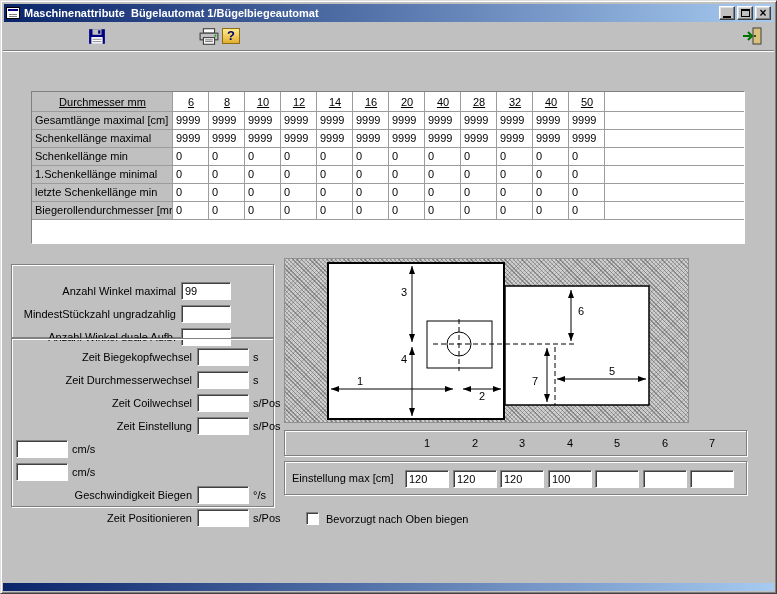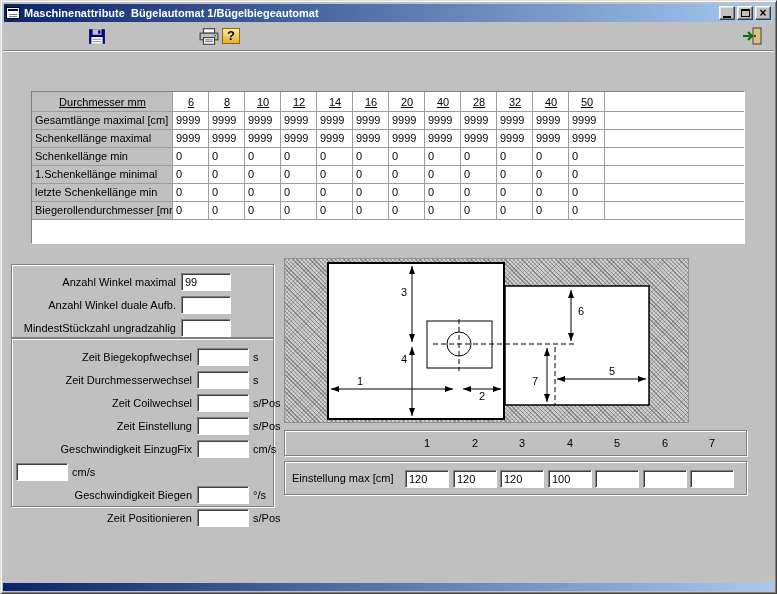--- a/index.html
+++ b/index.html
@@ -54,21 +54,21 @@
   .header-row .t-cell { padding-top:4px; }
   .label-cell { width:141px; background:#c0c0c0; }
   .header-row .label-cell { text-align:center; }
   .num-cell { width:36px; background:#fff; }
   .header-row .num-cell { text-align:center; }
   .fill-cell { flex:1 1 auto; background:#fff; border-right:none; }
 
   
   .group { position:absolute; left:10px; width:263px; border:1px solid #808080;
     box-shadow:1px 1px 0 #fff, inset 1px 1px 0 #fff; }
-  .g1 { top:263px; height:74px; padding-top:5px; }
+  .g1 { top:263px; height:74px; padding-top:14px; }
   .g2 { top:337px; height:169px; padding-top:6px; }
   .frow { display:flex; align-items:center; height:23px; padding:0 0 0 4px; }
   .g1 .frow { padding-right:42px; }
   .flabel { flex:1 1 auto; text-align:right; padding-right:5px; white-space:nowrap; overflow:hidden; }
   .tb { height:18px; background:#fff; border:1px solid; border-color:#808080 #fff #fff #808080;
     box-shadow: inset 1px 1px 0 #404040; font:11px "Liberation Sans",sans-serif; padding:0 3px; outline:none; cursor:text; }
   .g1 .tb { width:50px; flex:none; }
   .g2 .tb { width:52px; flex:none; }
   .funit { width:24px; flex:none; padding-left:4px; white-space:nowrap; overflow:visible; }
 
@@ -269,25 +269,25 @@
         <div class="t-cell fill-cell"></div>
       </div>
     </div>
 
   <div class="group g1">
       <div class="frow">
         <span class="flabel">Anzahl Winkel maximal</span>
         <input class="tb" type="text" value="99" style="">
       </div>
       <div class="frow">
+        <span class="flabel">MindestStückzahl ungradzahlig</span>
+        <input class="tb" type="text" style="">
+      </div>
+      <div class="frow">
         <span class="flabel">Anzahl Winkel duale Aufb.</span>
-        <input class="tb" type="text" style="">
-      </div>
-      <div class="frow">
-        <span class="flabel">MindestStückzahl ungradzahlig</span>
         <input class="tb" type="text" style="">
       </div>
     </div>
   <div class="group g2">
       <div class="frow">
         <span class="flabel">Zeit Biegekopfwechsel</span>
         <input class="tb" type="text" style="">
         <span class="funit">s</span>
       </div>
       <div class="frow">
@@ -299,21 +299,20 @@
         <span class="flabel">Zeit Coilwechsel</span>
         <input class="tb" type="text" style="">
         <span class="funit">s/Pos</span>
       </div>
       <div class="frow">
         <span class="flabel">Zeit Einstellung</span>
         <input class="tb" type="text" style="">
         <span class="funit">s/Pos</span>
       </div>
       <div class="frow">
-        <span class="flabel">Geschwindigkeit EinzugFix</span>
         <input class="tb" type="text" style="">
         <span class="funit">cm/s</span>
       </div>
       <div class="frow">
         <input class="tb" type="text" style="">
         <span class="funit">cm/s</span>
       </div>
       <div class="frow">
         <span class="flabel">Geschwindigkeit Biegen</span>
         <input class="tb" type="text" style="">
@@ -368,15 +367,19 @@
       <span style="left: 310px;">5</span>
       <span style="left: 358px;">6</span>
       <span style="left: 405px;">7</span>
     </div>
 
   <div class="panel ext">
     <span class="ext-label">Einstellung max [cm]</span>
     <span></span>
   <input class="tb" type="text" value="120" style="left: 120px;"><input class="tb" type="text" value="120" style="left: 168px;"><input class="tb" type="text" value="120" style="left: 215px;"><input class="tb" type="text" value="100" style="left: 263px;"><input class="tb" type="text" style="left: 310px;"><input class="tb" type="text" style="left: 358px;"><input class="tb" type="text" style="left: 405px;"></div>
 
+  <div class="checkbox-row">
+    <span class="cb"></span>
+    <span>Bevorzugt nach Oben biegen</span>
+  </div>
 
   <div class="bottom-bar"></div>
 </div>
 
 </body></html>

